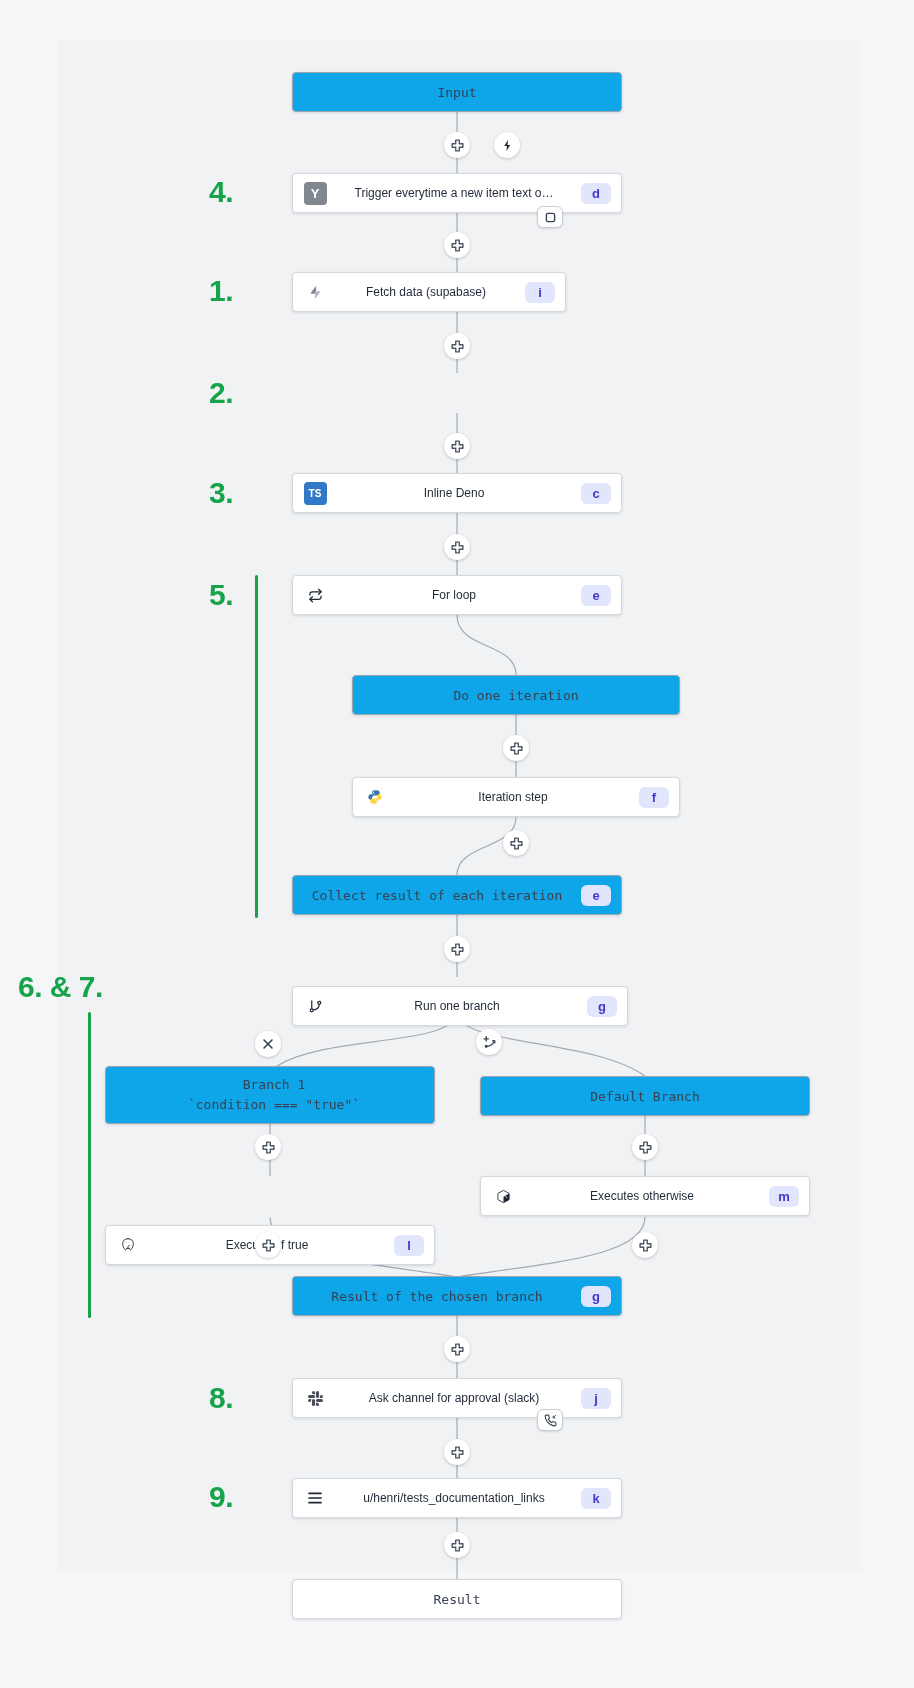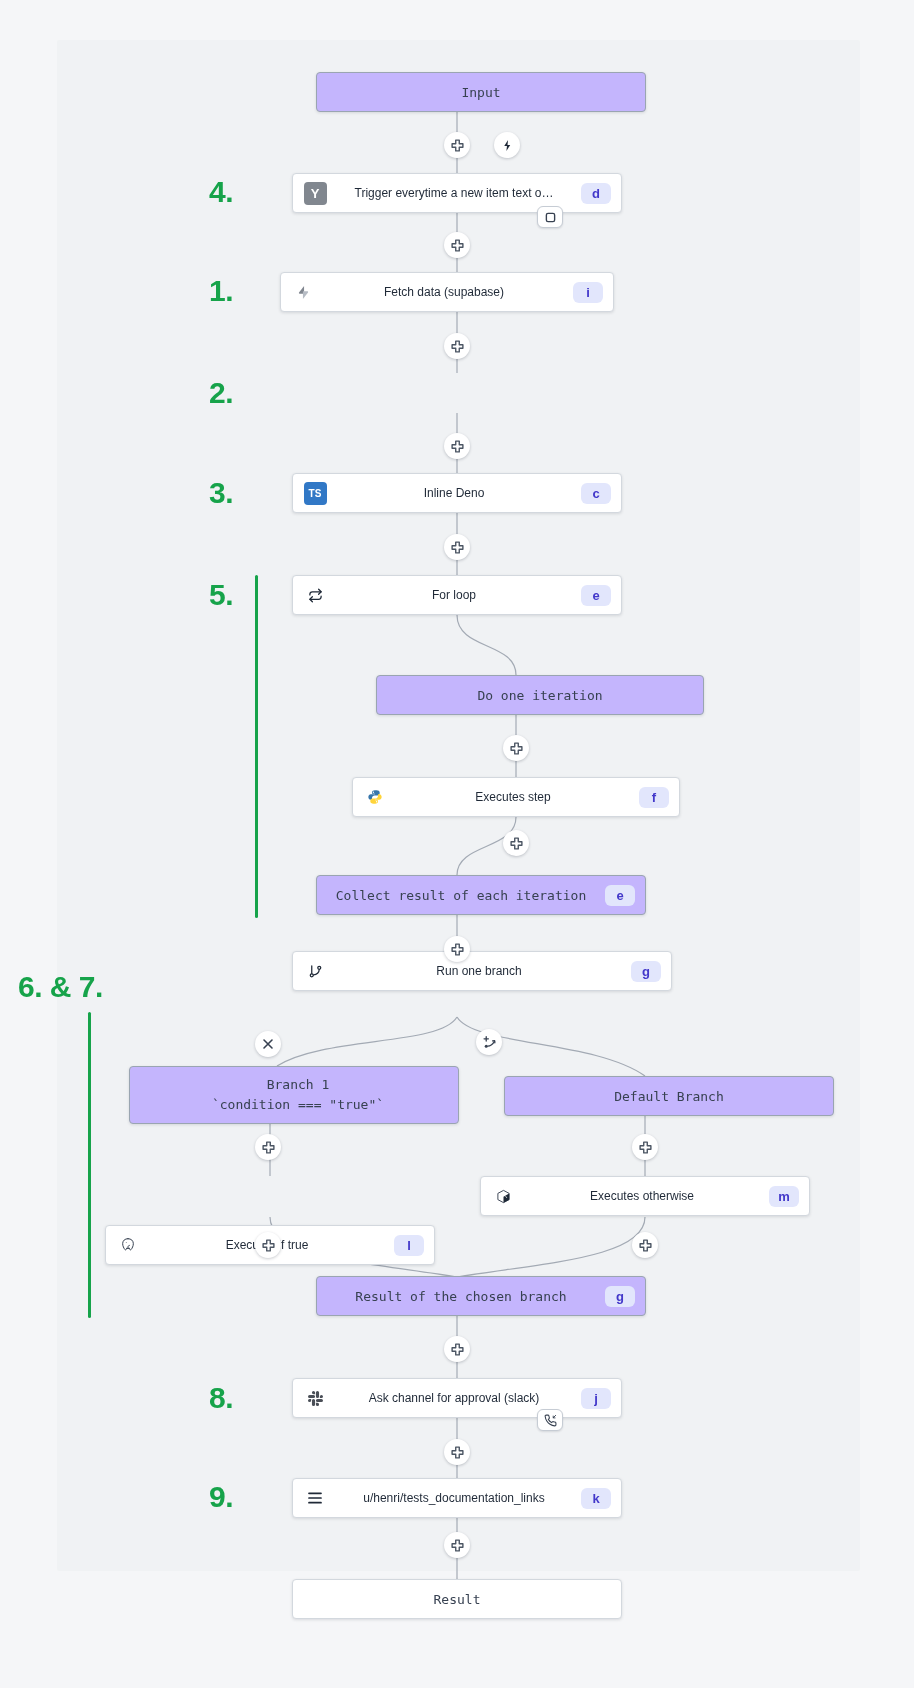--- a/index.html
+++ b/index.html
@@ -6,21 +6,21 @@
   html,body { background:#f5f6f8; }
   .canvas { position:relative; width:914px; height:1688px; background:#f5f6f8;
             font-family:"Liberation Sans", sans-serif; overflow:hidden; }
   .inner-bg { position:absolute; left:57px; top:40px; width:803px; height:1531px;
               background:#f0f2f4; border-radius:2px; }
   svg.connectors { position:absolute; left:0; top:0; }
 
   .node { position:absolute; height:40px; background:#ffffff; border:1px solid #d3d8de;
           border-radius:4px; box-shadow:0 1px 3px rgba(15,23,42,.12);
           display:flex; align-items:center; }
-  .node.header { background:#c4b5fd; border:1px solid #9aa5b1;margin-left:24px; }
+  .node.header { background:#0ea5e9; border:1px solid #9aa5b1; }
   .nicon { width:24px; height:24px; margin-left:10px; display:flex; align-items:center;
            justify-content:center; flex:0 0 auto; }
   .nlabel { flex:1; text-align:center; font-size:12px; color:#1f2937; white-space:nowrap;
             overflow:hidden; text-overflow:ellipsis; padding:0 6px; }
   .mono, .node.header .nlabel { font-family:"DejaVu Sans Mono","Liberation Mono",monospace;
             font-size:13px; color:#374151; }
   .nbadge { margin-right:10px; min-width:30px; height:21px; border-radius:6px; background:#e2e6fc;
             color:#4338ca; font-weight:bold; font-size:13px; display:flex; align-items:center;
             justify-content:center; flex:0 0 auto; padding:0 6px; }
   .twolines { flex-direction:column; justify-content:center; gap:3px; }
@@ -89,21 +89,21 @@
   </div>
 
   <div class="node" style="left:292px;top:173px;width:330px">
     <span class="nicon">
         <span class="sqicon yicon">Y</span>
       </span>
     <span class="nlabel">Trigger everytime a new item text o…</span>
     <span class="nbadge">d</span>
   </div>
 
-  <div class="node" style="left:280px;top:272px;width:334px">
+  <div class="node" style="left:292px;top:272px;width:274px">
     <span class="nicon">
       <svg width="15" height="15" viewBox="0 0 24 24">
           <path d="M12.9 1.6 4.8 12c-.6.8 0 1.9 1 1.9h7.1z" fill="#80868f"></path>
           <path d="M11.1 22.4 19.2 12c.6-.8 0-1.9-1-1.9h-7.1z" fill="#b6bcc4"></path>
         </svg>
     </span>
     <span class="nlabel">Fetch data (supabase)</span>
     <span class="nbadge">i</span>
   </div>
 
@@ -135,30 +135,30 @@
 
   <div class="node" style="left:352px;top:777px;width:328px">
     <span class="nicon">
       <svg width="16" height="16" viewBox="0 0 24 24">
           <path d="M11.9 2c-2.6 0-4.4 1.1-4.4 3.1v2.1h4.5v.7H5.8C3.7 7.9 2 9.6 2 12c0 2.4 1.5 4.1 3.6 4.1h1.9v-2.5c0-2.1 1.8-3.9 3.9-3.9h4.4c1.8 0 3.2-1.5 3.2-3.3V5.1C19 3.1 16.9 2 14.5 2z" fill="#3776ab"></path>
           <circle cx="9.6" cy="4.9" r="1" fill="#fff"></circle>
           <path d="M12.1 22c2.6 0 4.4-1.1 4.4-3.1v-2.1H12v-.7h6.2c2.1 0 3.8-1.7 3.8-4.1 0-2.4-1.5-4.1-3.6-4.1h-1.9v2.5c0 2.1-1.8 3.9-3.9 3.9H8.2c-1.8 0-3.2 1.5-3.2 3.3v1.3C5 20.9 7.1 22 9.5 22z" fill="#ffd43b"></path>
           <circle cx="14.4" cy="19.1" r="1" fill="#fff"></circle>
         </svg>
     </span>
-    <span class="nlabel">Executes step</span>
+    <span class="nlabel">Iteration step</span>
     <span class="nbadge">f</span>
   </div>
 
   <div class="node header" style="left:292px;top:875px;width:330px">
     <span class="nlabel">Collect result of each iteration</span>
     <span class="nbadge">e</span>
   </div>
 
-  <div class="node" style="left:292px;top:951px;width:380px">
+  <div class="node" style="left:292px;top:986px;width:336px">
     <span class="nicon">
       <svg width="15" height="15" viewBox="0 0 24 24" fill="none" stroke="#1f2937" stroke-width="2" stroke-linecap="round">
           <path d="M6 3v12"></path>
           <circle cx="6" cy="18" r="2.4"></circle>
           <circle cx="18" cy="6" r="2.4"></circle>
           <path d="M18 8.5a9 9 0 0 1-9 9"></path>
         </svg>
     </span>
     <span class="nlabel">Run one branch</span>
     <span class="nbadge">g</span>

